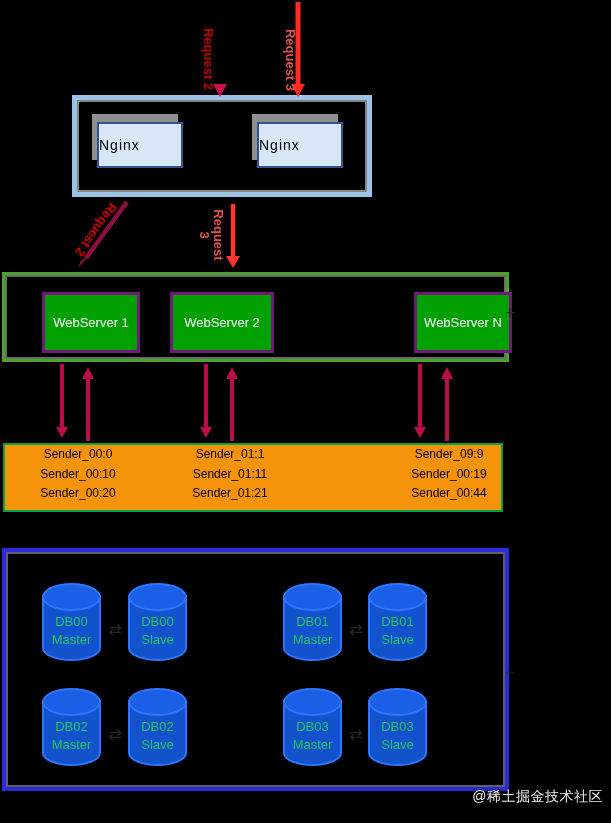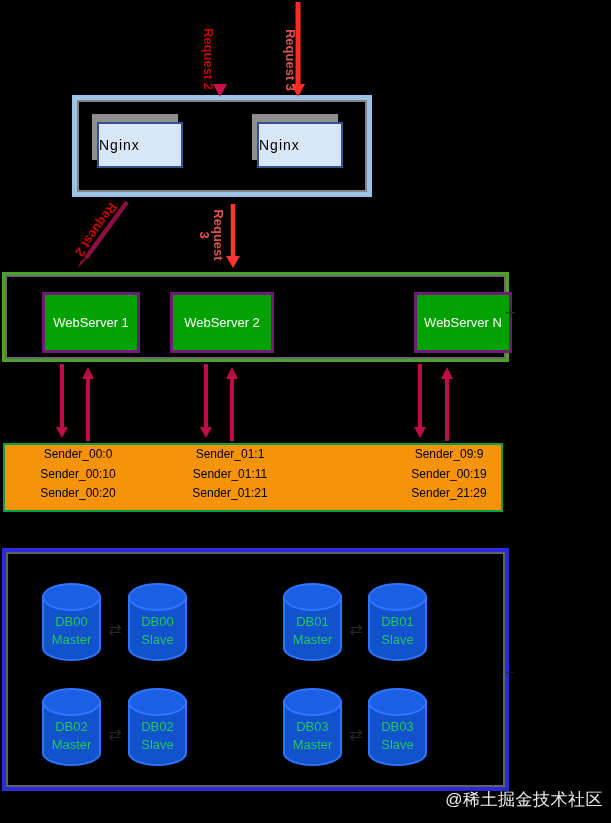--- a/index.html
+++ b/index.html
@@ -40,21 +40,21 @@
             border:2px solid #2E75FF;border-top:none;border-radius:0 0 50% 50%/0 0 13px 13px;}
   .cyl-top{position:absolute;left:0;top:0;width:55px;height:24px;background:#1A5FE6;
            border:2px solid #2E75FF;border-radius:50%;}
   .cyl-label{position:absolute;left:0;top:30px;width:100%;text-align:center;color:#22c55e;
              font-size:13px;line-height:17.5px;z-index:3;}
   .cyl-label span{display:block;}
   .sync{position:absolute;z-index:2;color:#262626;font-size:16px;width:30px;text-align:center;}
 
   .faint{position:absolute;color:#2b2b2b;z-index:2;}
 
-  .watermark{position:absolute;right:8px;top:788px;z-index:6;font-size:17px;color:#EDEDED;
+  .watermark{position:absolute;right:8px;top:788px;z-index:6;font-size:14px;color:#EDEDED;
              letter-spacing:.5px;text-shadow:1px 1px 2px #000,0 0 4px #000;}
 </style>
 </head>
 <body>
 
 <div id="stage">
 
   <svg class="arrows" width="611" height="823" viewBox="0 0 611 823">
     <defs>
       <linearGradient id="maroonGrad" x1="0" y1="0" x2="0" y2="1">
@@ -138,21 +138,21 @@
     <span>Sender_00:20</span>
   </div>
   <div class="sender-col" style="left:186px;width:88px;">
     <span>Sender_01:1</span>
     <span>Sender_01:11</span>
     <span>Sender_01:21</span>
   </div>
   <div class="sender-col" style="left:410px;width:78px;">
     <span>Sender_09:9</span>
     <span>Sender_00:19</span>
-    <span>Sender_21:29</span>
+    <span>Sender_00:44</span>
   </div>
 
   <div class="abs db-cluster"></div>
 
   <div class="cyl" style="left:42px;top:583px;">
     <div class="cyl-body"></div>
     <div class="cyl-top"></div>
     <div class="cyl-label">
         <span>DB00</span>
         <span>Master</span>

